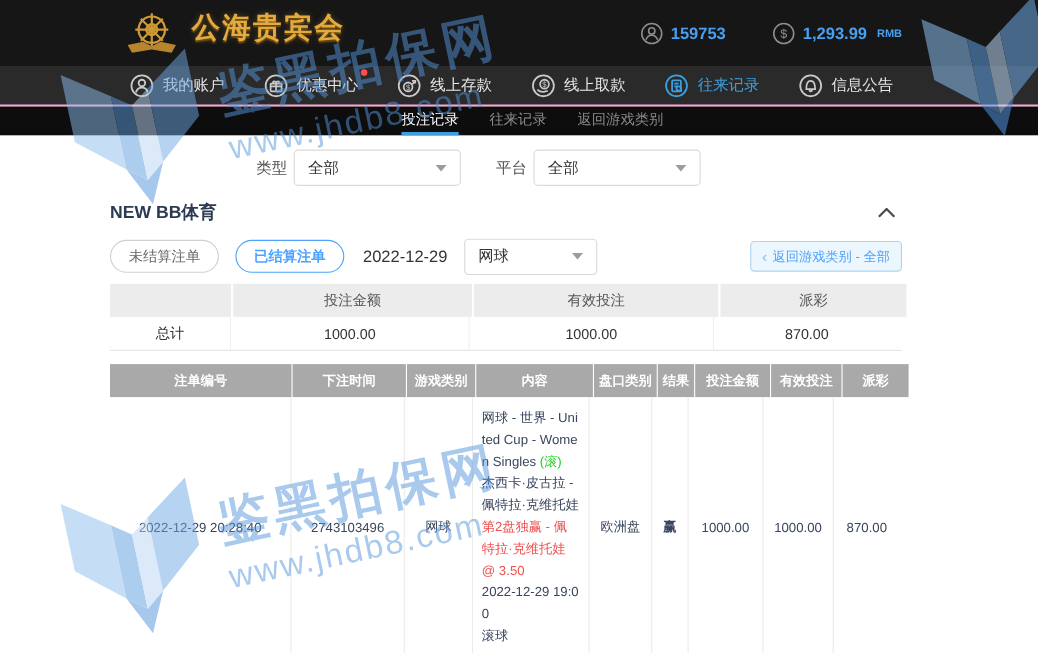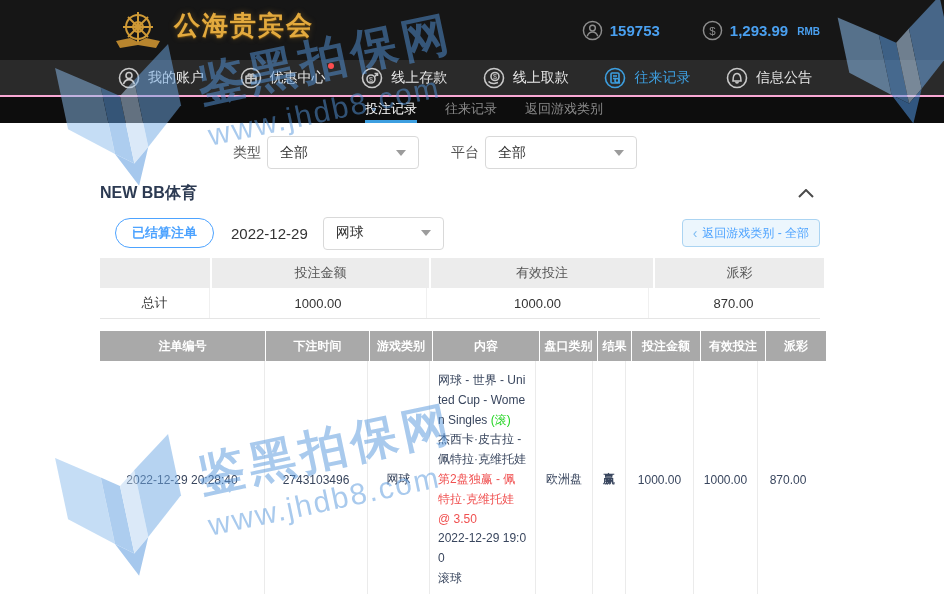--- a/index.html
+++ b/index.html
@@ -214,20 +214,21 @@
   </div>
 
   <div class="section-head">
     <span class="section-title">NEW BB体育</span>
     <svg class="chev-up" width="16" height="9" viewBox="0 0 16 9">
       <polyline points="1,8 8,1 15,8" fill="none" stroke="#4a4a4a" stroke-width="2"></polyline>
     </svg>
   </div>
 
   <div class="controls-row">
+    <div class="pill">未结算注单</div>
     <div class="pill active">已结算注单</div>
     <span class="date-text">2022-12-29</span>
     <div class="select small">
       <span>网球</span>
       <span class="caret"></span>
     </div>
     <div class="back-btn">
       <span class="lt">‹</span>
       <span>返回游戏类别 - 全部</span>
     </div>

